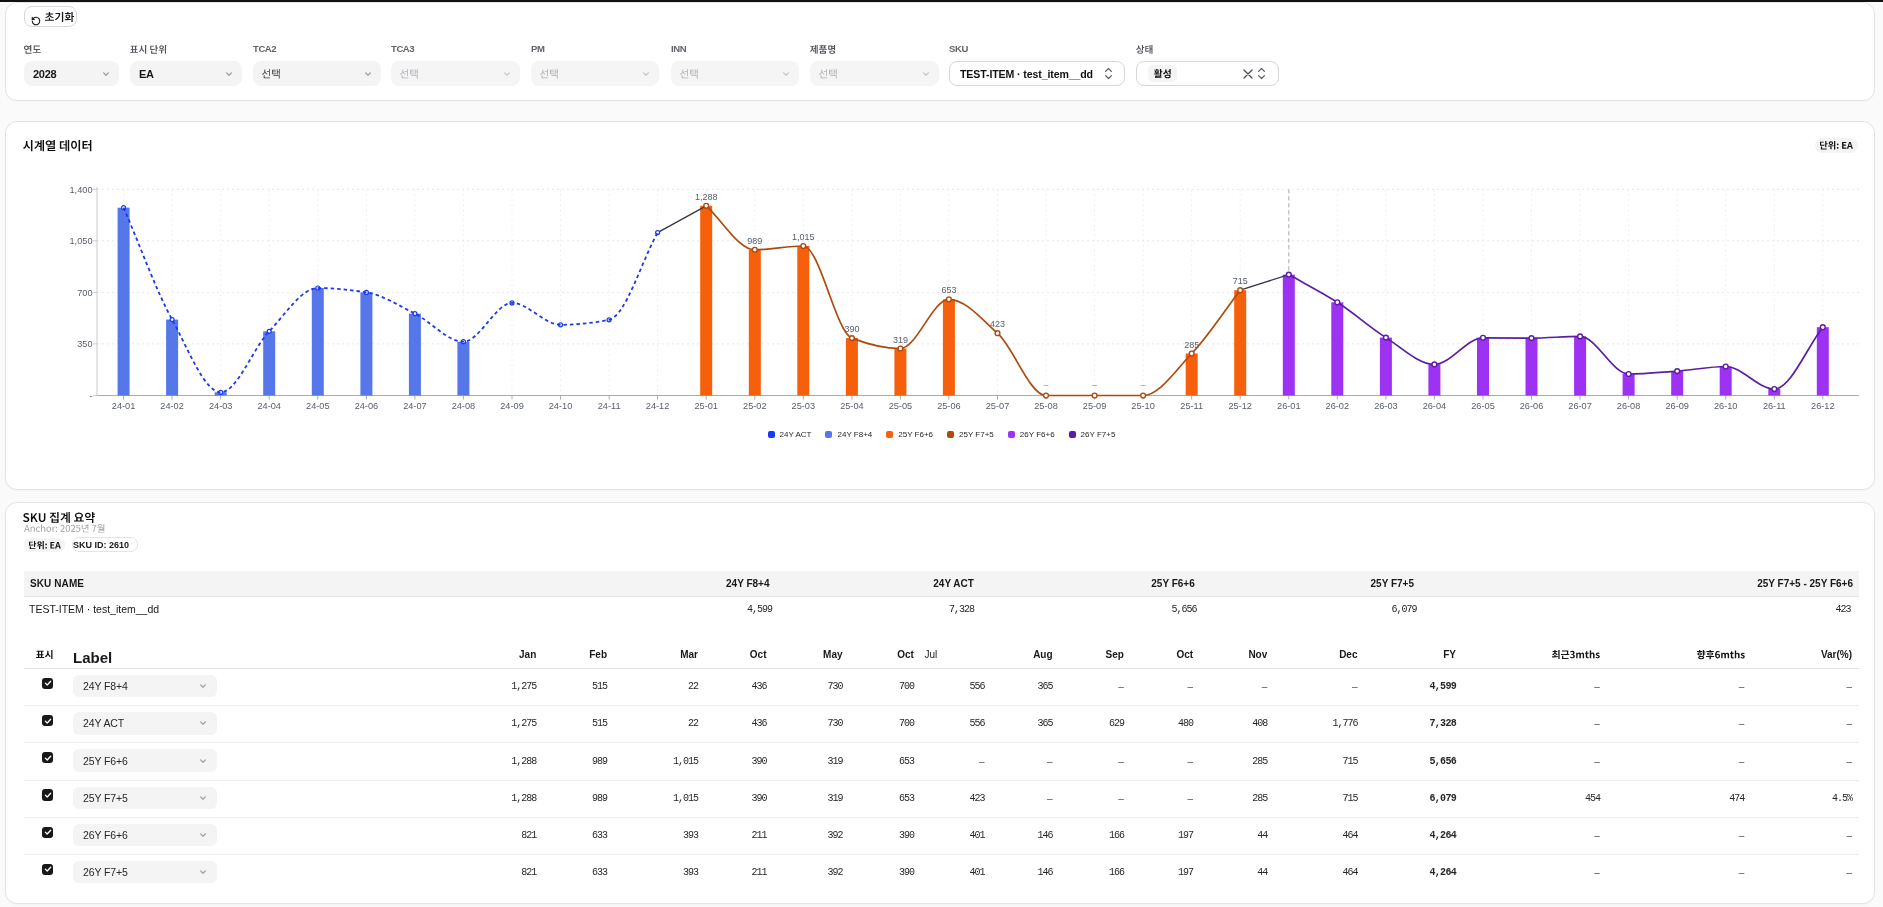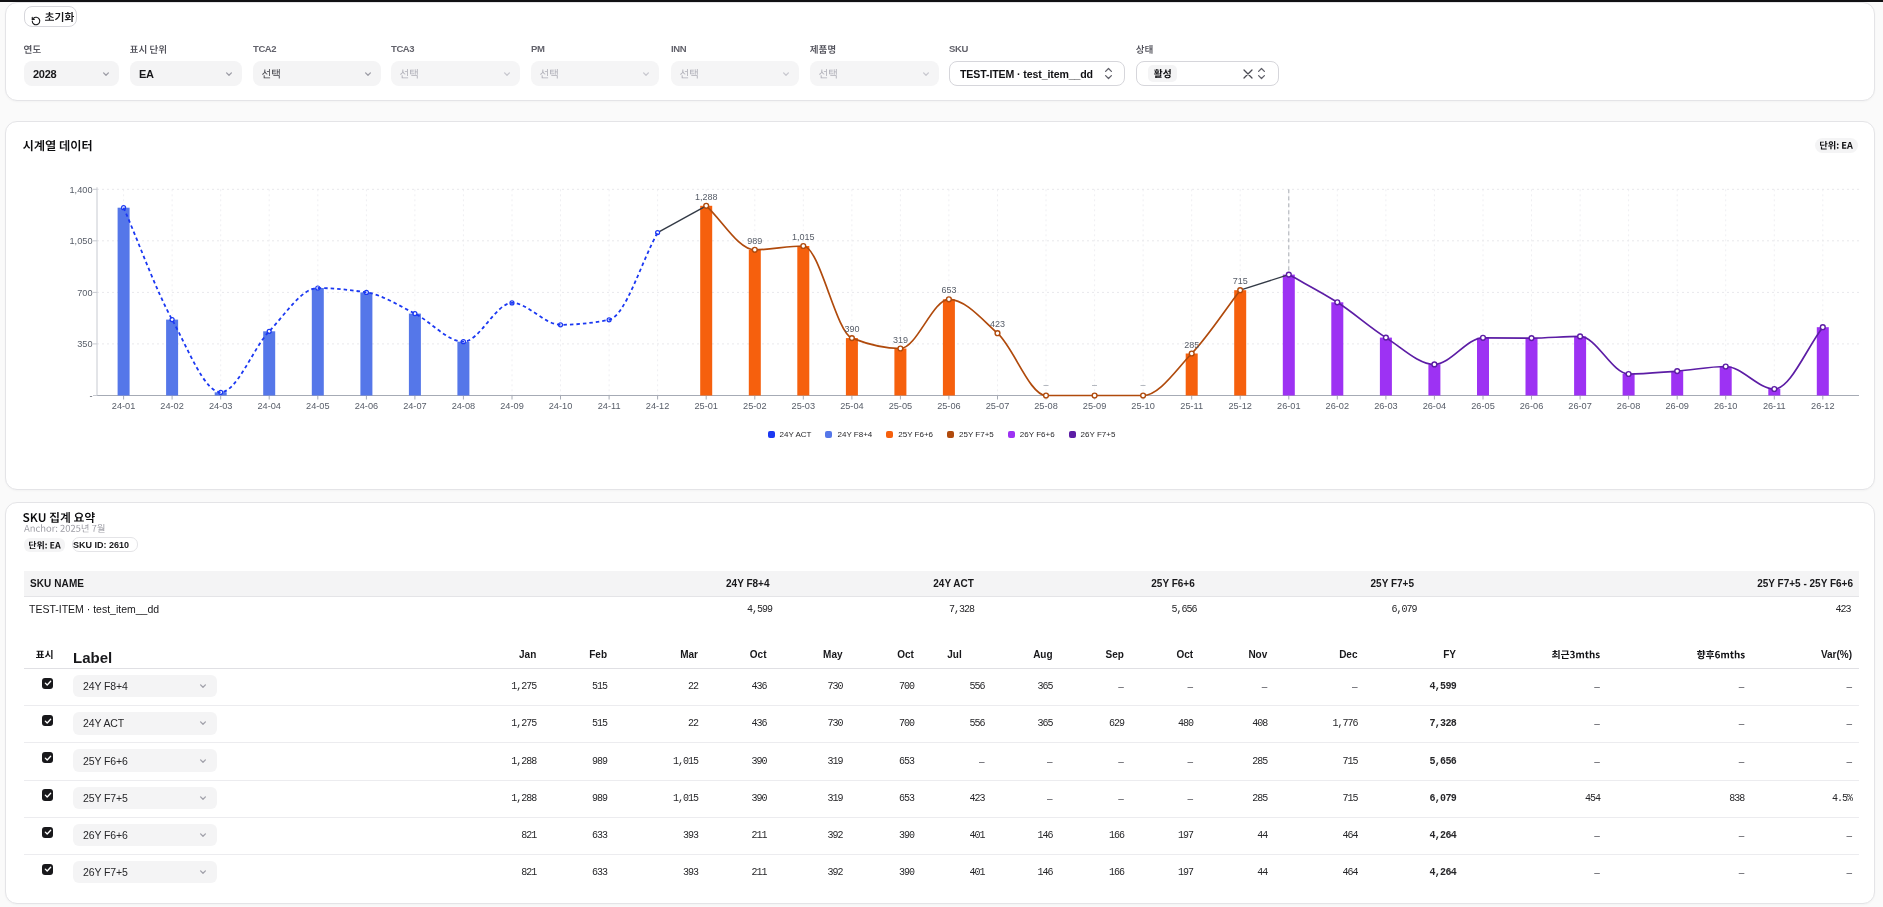--- a/index.html
+++ b/index.html
@@ -402,21 +402,21 @@
       <path d="M2.4 -3.3H3.7V-0.8H2.4ZM5.3 -3.3H6.6V-0.8H5.3ZM0.4 -1.2H8.6V-0.1H0.4ZM1.0 -7.5H7.9V-6.4H1.0ZM1.1 -3.9H7.9V-2.9H1.1ZM2.3 -6.6H3.6V-3.8H2.3ZM5.4 -6.6H6.7V-3.8H5.4ZM11.6 -7.5H12.7V-6.2Q12.7 -5.3 12.5 -4.5Q12.4 -3.7 12.1 -3.0Q11.7 -2.3 11.2 -1.8Q10.8 -1.2 10.1 -0.9L9.3 -2.0Q9.9 -2.3 10.3 -2.7Q10.8 -3.1 11.1 -3.7Q11.3 -4.3 11.5 -4.9Q11.6 -5.5 11.6 -6.2ZM11.9 -7.5H12.9V-6.2Q12.9 -5.6 13.1 -4.9Q13.2 -4.3 13.5 -3.8Q13.8 -3.3 14.2 -2.8Q14.6 -2.4 15.2 -2.2L14.4 -1.1Q13.8 -1.4 13.3 -1.9Q12.8 -2.5 12.5 -3.1Q12.2 -3.8 12.0 -4.6Q11.9 -5.4 11.9 -6.2ZM15.6 -8.2H16.9V0.9H15.6Z" fill="#131316"></path>
     </svg>
   </div>
 <div class="ab" style="left:73px;top:648.5px;font-size:15px;font-weight:bold;color:#18181b">Label</div>
 <div class="ab" style="left:476.3px;top:648.5px;width:60px;text-align:right;font-size:10px;font-weight:bold;color:#18181b">Jan</div>
 <div class="ab" style="left:547px;top:648.5px;width:60px;text-align:right;font-size:10px;font-weight:bold;color:#18181b">Feb</div>
 <div class="ab" style="left:638px;top:648.5px;width:60px;text-align:right;font-size:10px;font-weight:bold;color:#18181b">Mar</div>
 <div class="ab" style="left:706.5px;top:648.5px;width:60px;text-align:right;font-size:10px;font-weight:bold;color:#18181b">Oct</div>
 <div class="ab" style="left:782.5px;top:648.5px;width:60px;text-align:right;font-size:10px;font-weight:bold;color:#18181b">May</div>
 <div class="ab" style="left:853.9px;top:648.5px;width:60px;text-align:right;font-size:10px;font-weight:bold;color:#18181b">Oct</div>
-<div class="ab" style="left:924.5px;top:648.5px;width:60px;text-align:center;font-size:10px;font-weight:bold;color:#18181b">Jul</div>
+<div class="ab" style="left:924.5px;top:648.5px;width:60px;text-align:left;font-size:10px;font-weight:normal;color:#18181b">Jul</div>
 <div class="ab" style="left:992.6px;top:648.5px;width:60px;text-align:right;font-size:10px;font-weight:bold;color:#18181b">Aug</div>
 <div class="ab" style="left:1063.9px;top:648.5px;width:60px;text-align:right;font-size:10px;font-weight:bold;color:#18181b">Sep</div>
 <div class="ab" style="left:1133.1px;top:648.5px;width:60px;text-align:right;font-size:10px;font-weight:bold;color:#18181b">Oct</div>
 <div class="ab" style="left:1207.3px;top:648.5px;width:60px;text-align:right;font-size:10px;font-weight:bold;color:#18181b">Nov</div>
 <div class="ab" style="left:1297.5px;top:648.5px;width:60px;text-align:right;font-size:10px;font-weight:bold;color:#18181b">Dec</div>
 <div class="ab" style="left:1396px;top:648.5px;width:60px;text-align:right;font-size:10px;font-weight:bold;color:#18181b">FY</div>
 <div style="position:absolute;left:1552.2px;top:649.9px">
     <svg width="47.7" height="9.1" viewBox="0.4 -8.2 47.7 9.1" style="display:block;overflow:visible">
       <path d="M2.7 -3.3H4.0V-1.4H2.7ZM2.7 -6.5H3.8V-6.3Q3.8 -5.5 3.5 -4.9Q3.2 -4.2 2.6 -3.7Q2.1 -3.2 1.2 -3.0L0.6 -4.0Q1.4 -4.2 1.8 -4.6Q2.3 -4.9 2.5 -5.4Q2.7 -5.8 2.7 -6.3ZM3.0 -6.5H4.0V-6.3Q4.0 -5.8 4.3 -5.4Q4.5 -5.0 4.9 -4.6Q5.4 -4.3 6.1 -4.1L5.6 -3.1Q4.7 -3.3 4.1 -3.8Q3.5 -4.3 3.3 -4.9Q3.0 -5.6 3.0 -6.3ZM0.9 -7.1H5.9V-6.1H0.9ZM2.7 -8.1H4.0V-6.7H2.7ZM6.7 -8.2H8.0V0.9H6.7ZM0.6 -0.8 0.4 -1.9Q1.2 -1.9 2.2 -1.9Q3.2 -1.9 4.2 -2.0Q5.2 -2.0 6.2 -2.2L6.3 -1.2Q5.3 -1.0 4.3 -0.9Q3.3 -0.8 2.3 -0.8Q1.4 -0.8 0.6 -0.8ZM10.4 -7.7H16.2V-6.7H10.4ZM9.4 -4.2H17.6V-3.2H9.4ZM15.4 -7.7H16.7V-6.9Q16.7 -6.3 16.6 -5.5Q16.6 -4.8 16.4 -3.8L15.1 -3.9Q15.3 -4.9 15.4 -5.6Q15.4 -6.3 15.4 -6.9ZM10.4 -0.3H16.9V0.7H10.4ZM10.4 -2.4H11.7V-0.2H10.4ZM20.7 0.1Q20.1 0.1 19.7 0.0Q19.2 -0.1 18.9 -0.4Q18.5 -0.6 18.3 -0.9L19.0 -1.8Q19.3 -1.5 19.7 -1.3Q20.1 -1.0 20.6 -1.0Q21.0 -1.0 21.2 -1.2Q21.5 -1.3 21.7 -1.5Q21.8 -1.7 21.8 -2.0Q21.8 -2.4 21.6 -2.7Q21.5 -2.9 21.0 -3.1Q20.6 -3.2 19.8 -3.2V-4.2Q20.5 -4.2 20.9 -4.4Q21.3 -4.5 21.4 -4.8Q21.6 -5.0 21.6 -5.4Q21.6 -5.8 21.3 -6.0Q21.1 -6.3 20.6 -6.3Q20.2 -6.3 19.9 -6.1Q19.6 -5.9 19.2 -5.6L18.5 -6.5Q19.0 -6.9 19.5 -7.1Q20.0 -7.4 20.7 -7.4Q21.4 -7.4 21.9 -7.2Q22.4 -6.9 22.7 -6.5Q23.0 -6.1 23.0 -5.5Q23.0 -4.9 22.7 -4.4Q22.4 -4.0 21.8 -3.8V-3.8Q22.2 -3.6 22.6 -3.4Q22.9 -3.2 23.1 -2.8Q23.3 -2.4 23.3 -2.0Q23.3 -1.3 22.9 -0.8Q22.6 -0.4 22.0 -0.1Q21.4 0.1 20.7 0.1ZM24.6 0.0V-5.5H25.8L25.9 -4.8H25.9Q26.2 -5.1 26.6 -5.4Q27.0 -5.6 27.6 -5.6Q28.2 -5.6 28.5 -5.4Q28.9 -5.1 29.1 -4.7Q29.5 -5.1 29.9 -5.3Q30.3 -5.6 30.8 -5.6Q31.7 -5.6 32.1 -5.0Q32.5 -4.5 32.5 -3.4V0.0H31.1V-3.2Q31.1 -3.9 30.9 -4.1Q30.7 -4.4 30.3 -4.4Q30.1 -4.4 29.8 -4.2Q29.6 -4.1 29.3 -3.8V0.0H27.8V-3.2Q27.8 -3.9 27.7 -4.1Q27.5 -4.4 27.1 -4.4Q26.9 -4.4 26.6 -4.2Q26.3 -4.1 26.0 -3.8V0.0ZM36.0 0.1Q35.4 0.1 35.0 -0.1Q34.6 -0.4 34.4 -0.8Q34.2 -1.3 34.2 -1.9V-4.4H33.5V-5.4L34.3 -5.5L34.5 -7.0H35.7V-5.5H37.0V-4.4H35.7V-1.9Q35.7 -1.5 35.9 -1.2Q36.1 -1.0 36.4 -1.0Q36.6 -1.0 36.7 -1.0Q36.9 -1.1 37.0 -1.1L37.2 -0.1Q37.0 0.0 36.7 0.1Q36.4 0.1 36.0 0.1ZM38.2 0.0V-7.8H39.6V-5.9L39.5 -4.8Q39.9 -5.1 40.3 -5.4Q40.7 -5.6 41.3 -5.6Q42.1 -5.6 42.6 -5.0Q43.0 -4.5 43.0 -3.4V0.0H41.5V-3.2Q41.5 -3.9 41.3 -4.1Q41.2 -4.4 40.7 -4.4Q40.4 -4.4 40.2 -4.2Q39.9 -4.1 39.6 -3.8V0.0ZM46.0 0.1Q45.5 0.1 44.9 -0.1Q44.3 -0.3 43.9 -0.6L44.6 -1.5Q44.9 -1.3 45.3 -1.1Q45.6 -0.9 46.0 -0.9Q46.5 -0.9 46.6 -1.1Q46.8 -1.3 46.8 -1.5Q46.8 -1.7 46.7 -1.9Q46.5 -2.0 46.2 -2.1Q46.0 -2.2 45.7 -2.3Q45.3 -2.5 45.0 -2.7Q44.7 -2.9 44.4 -3.2Q44.2 -3.5 44.2 -3.9Q44.2 -4.4 44.5 -4.8Q44.7 -5.2 45.2 -5.4Q45.6 -5.6 46.3 -5.6Q46.9 -5.6 47.3 -5.4Q47.8 -5.2 48.1 -4.9L47.5 -4.1Q47.2 -4.3 46.9 -4.4Q46.6 -4.5 46.3 -4.5Q45.9 -4.5 45.7 -4.4Q45.6 -4.3 45.6 -4.0Q45.6 -3.8 45.7 -3.7Q45.9 -3.6 46.1 -3.5Q46.4 -3.4 46.7 -3.3Q46.9 -3.2 47.2 -3.0Q47.5 -2.9 47.7 -2.7Q47.9 -2.5 48.1 -2.2Q48.2 -2.0 48.2 -1.6Q48.2 -1.1 47.9 -0.7Q47.7 -0.3 47.2 -0.1Q46.7 0.1 46.0 0.1Z" fill="#131316"></path>
     </svg>
@@ -531,21 +531,21 @@
 <div class="rnum" style="left:772.5px;top:792.8px;width:70px">319</div>
 <div class="rnum" style="left:843.9px;top:792.8px;width:70px">653</div>
 <div class="rnum" style="left:914.5px;top:792.8px;width:70px">423</div>
 <div class="rnum" style="left:982.6px;top:792.8px;width:70px;color:#52525b;font-family:'Liberation Sans',sans-serif;letter-spacing:0">–</div>
 <div class="rnum" style="left:1053.9px;top:792.8px;width:70px;color:#52525b;font-family:'Liberation Sans',sans-serif;letter-spacing:0">–</div>
 <div class="rnum" style="left:1123.1px;top:792.8px;width:70px;color:#52525b;font-family:'Liberation Sans',sans-serif;letter-spacing:0">–</div>
 <div class="rnum" style="left:1197.3px;top:792.8px;width:70px">285</div>
 <div class="rnum" style="left:1287.5px;top:792.8px;width:70px">715</div>
 <div class="rnum" style="left:1386px;top:792.8px;width:70px;font-weight:bold;letter-spacing:-0.7px">6,079</div>
 <div class="rnum" style="left:1529.9px;top:792.8px;width:70px">454</div>
-<div class="rnum" style="left:1674.3px;top:792.8px;width:70px">838</div>
+<div class="rnum" style="left:1674.3px;top:792.8px;width:70px">474</div>
 <div class="rnum" style="left:1782px;top:792.8px;width:70px">4.5%</div>
 <div class="ab" style="left:24px;top:854px;width:1835px;height:1px;background:#ececef"></div>
 <div class="ab" style="left:42px;top:826.5px;width:11.3px;height:11.3px;background:#18181b;border-radius:3px;display:flex;align-items:center;justify-content:center">
     <svg width="8" height="8" viewBox="0 0 12 12" fill="none">
       <path d="M2 6.2L4.8 9L10 3.4" stroke="#fff" stroke-width="2" stroke-linecap="round" stroke-linejoin="round"></path>
     </svg>
   </div>
 <div class="ab" style="left:73px;top:823.8px;width:143.5px;height:22.4px;background:#f4f4f5;border-radius:6px;display:flex;align-items:center;justify-content:space-between;padding:0 9px 0 10px">
     <span style="font-size:10.5px;color:#27272a;letter-spacing:-0.1px">26Y F6+6</span>
     <svg width="10" height="10" viewBox="0 0 10 10" fill="none">

